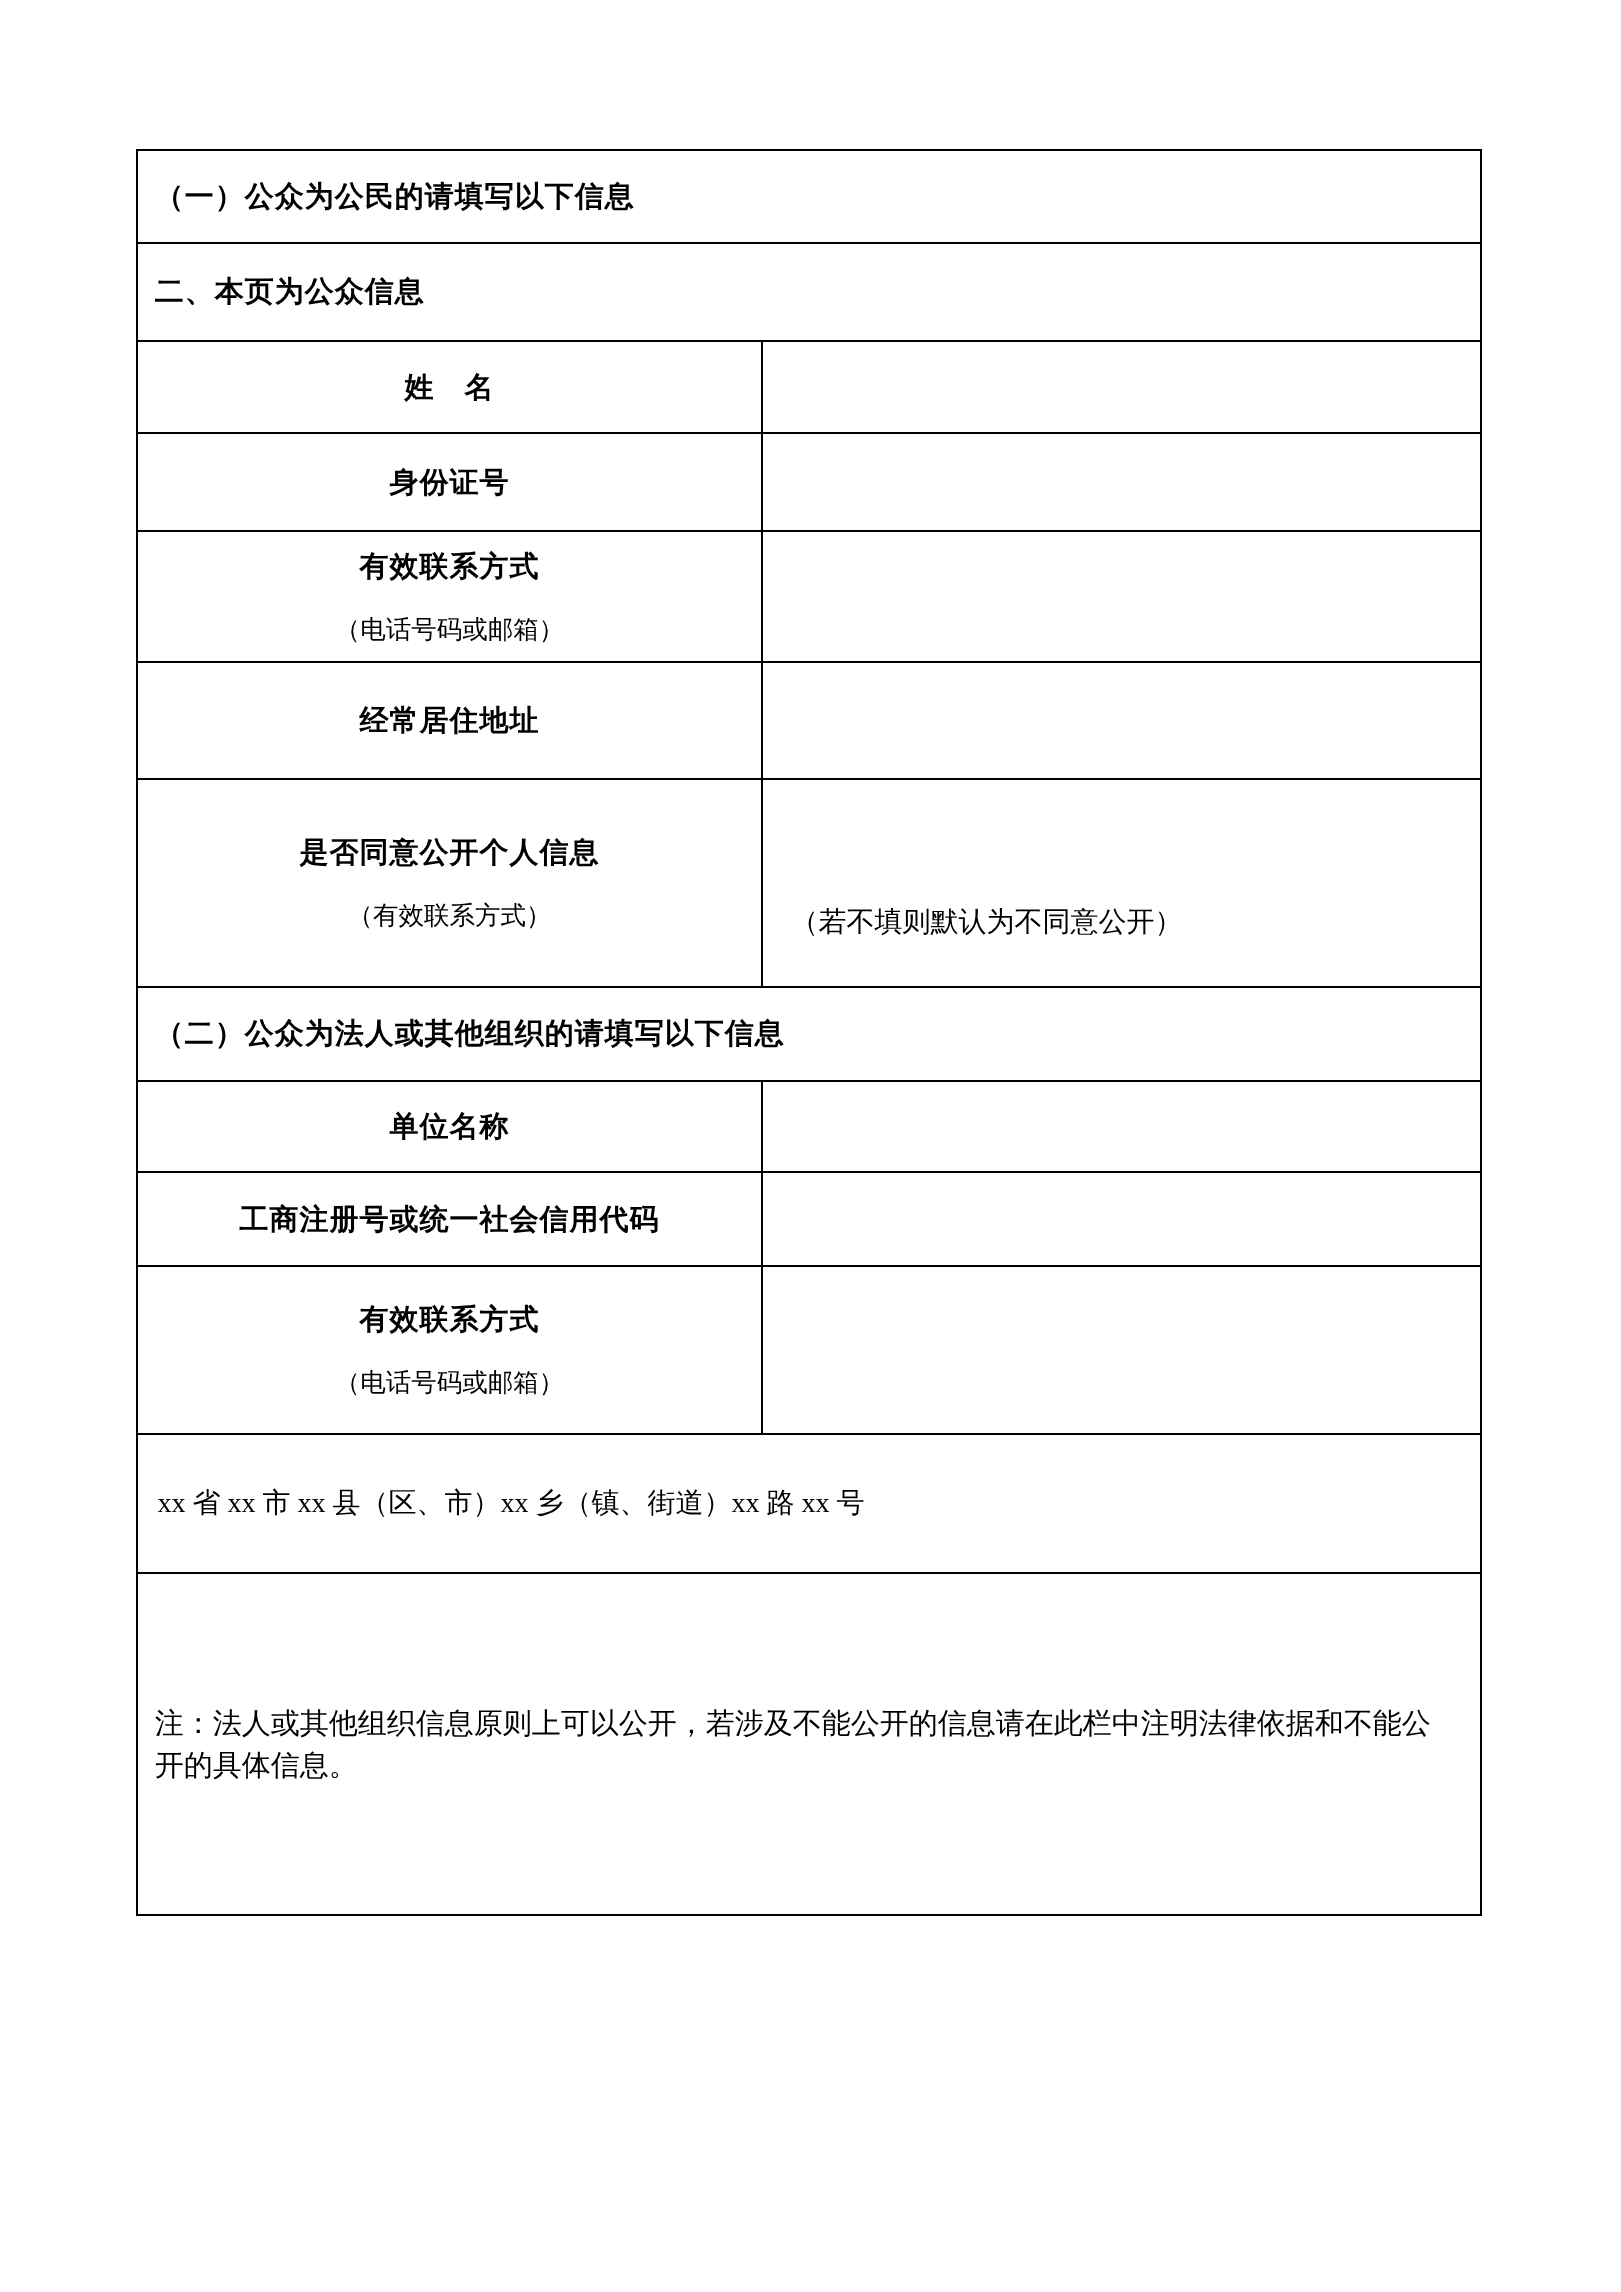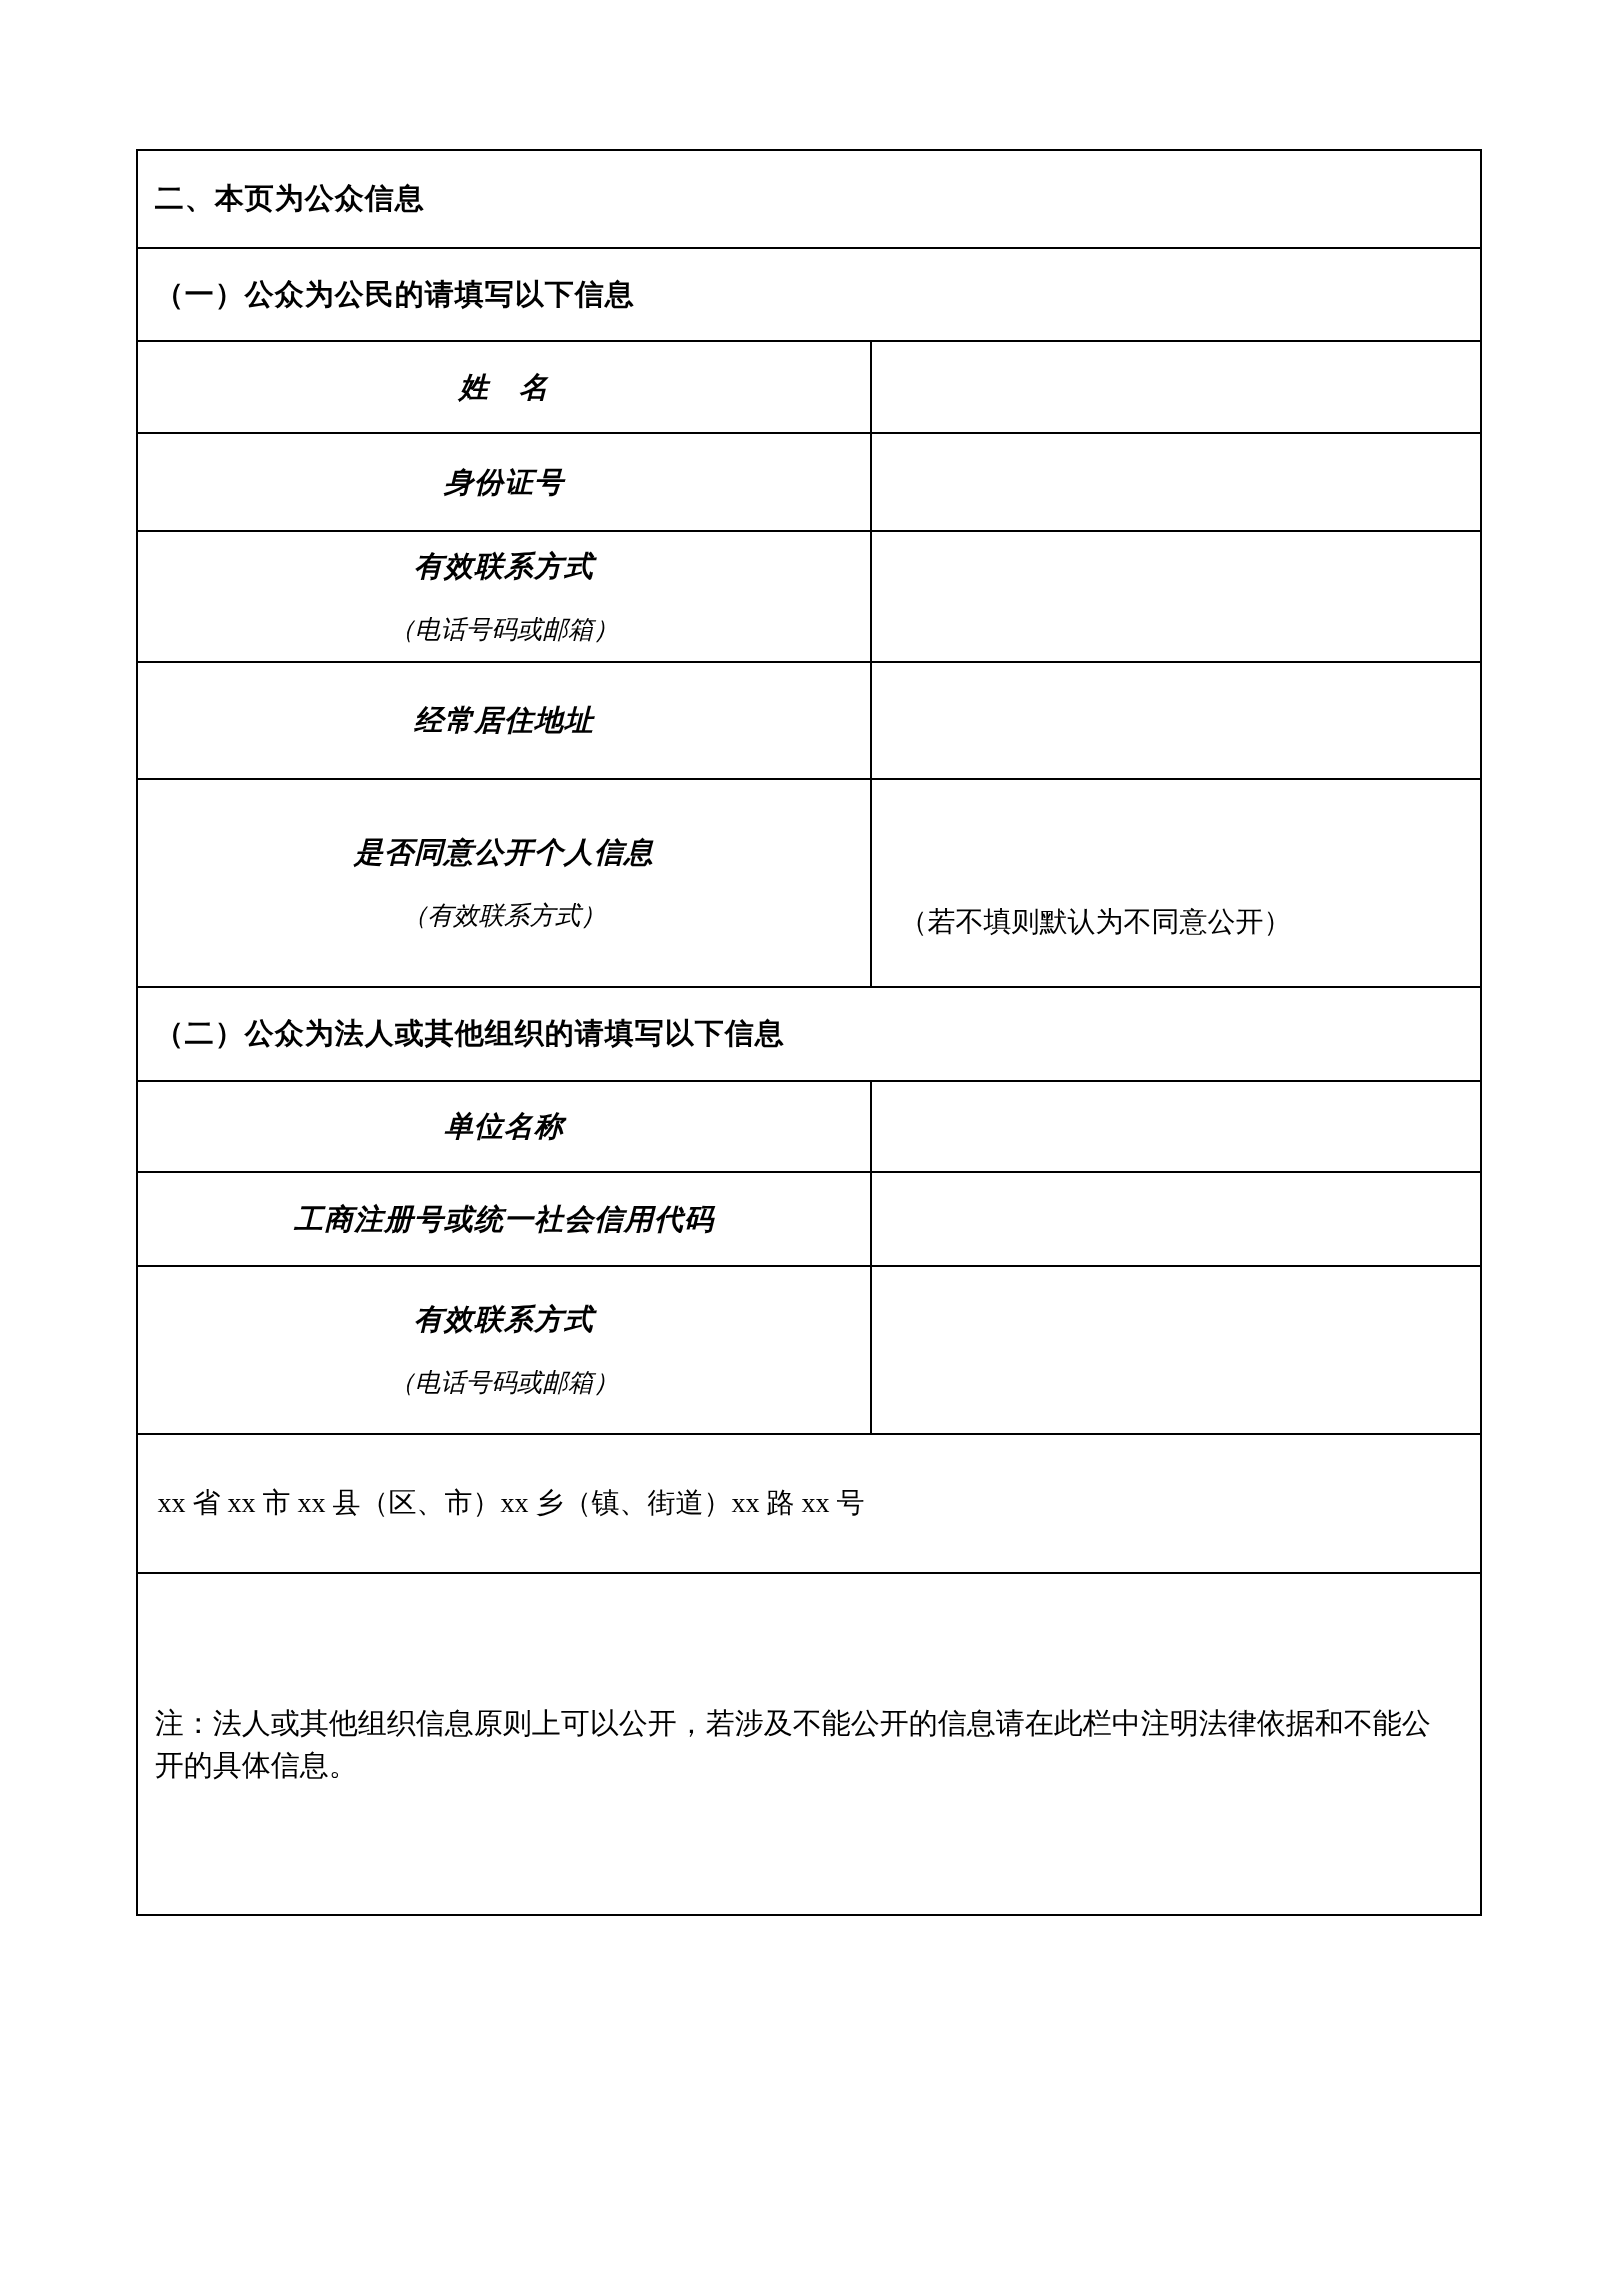--- a/index.html
+++ b/index.html
@@ -29,30 +29,29 @@
     align-items:center;
     padding-left:16.7px;
   }
   .header-text{
     font-family:"Liberation Sans", sans-serif;
     font-weight:700;
     font-size:29px;
     letter-spacing:1px;
   }
   .cell-label{
-    width:734px;
+    width:625px;
     box-sizing:border-box;
     border-right:2px solid #000;
     display:flex;
     flex-direction:column;
     justify-content:center;
     align-items:center;
     text-align:right;
     flex-shrink:0;
-    font-style:italic;
   }
   .label-main{
     font-family:"Liberation Sans", sans-serif;
     font-weight:700;
     font-size:29px;
     letter-spacing:1px;
     line-height:1.25;
   }
   .label-sub{
     font-family:"Liberation Serif", serif;
@@ -86,26 +85,26 @@
     font-size:29px;
     line-height:1.45;
   }
 </style>
 </head>
 <body>
 
 <div class="page">
   <div class="form-table">
 
+    <div class="row thick header-row" style="height:93px">
+      <span class="header-text">（一）公众为公民的请填写以下信息</span>
+    </div>
+
     <div class="row thick header-row" style="height:98px">
       <span class="header-text">二、本页为公众信息</span>
-    </div>
-
-    <div class="row thick header-row" style="height:93px">
-      <span class="header-text">（一）公众为公民的请填写以下信息</span>
     </div>
 
     <div class="row" style="height:92px">
       <div class="cell-label">
         <span class="label-main">姓　名</span>
 
       </div>
       <div class="cell-value"></div>
     </div>
 

